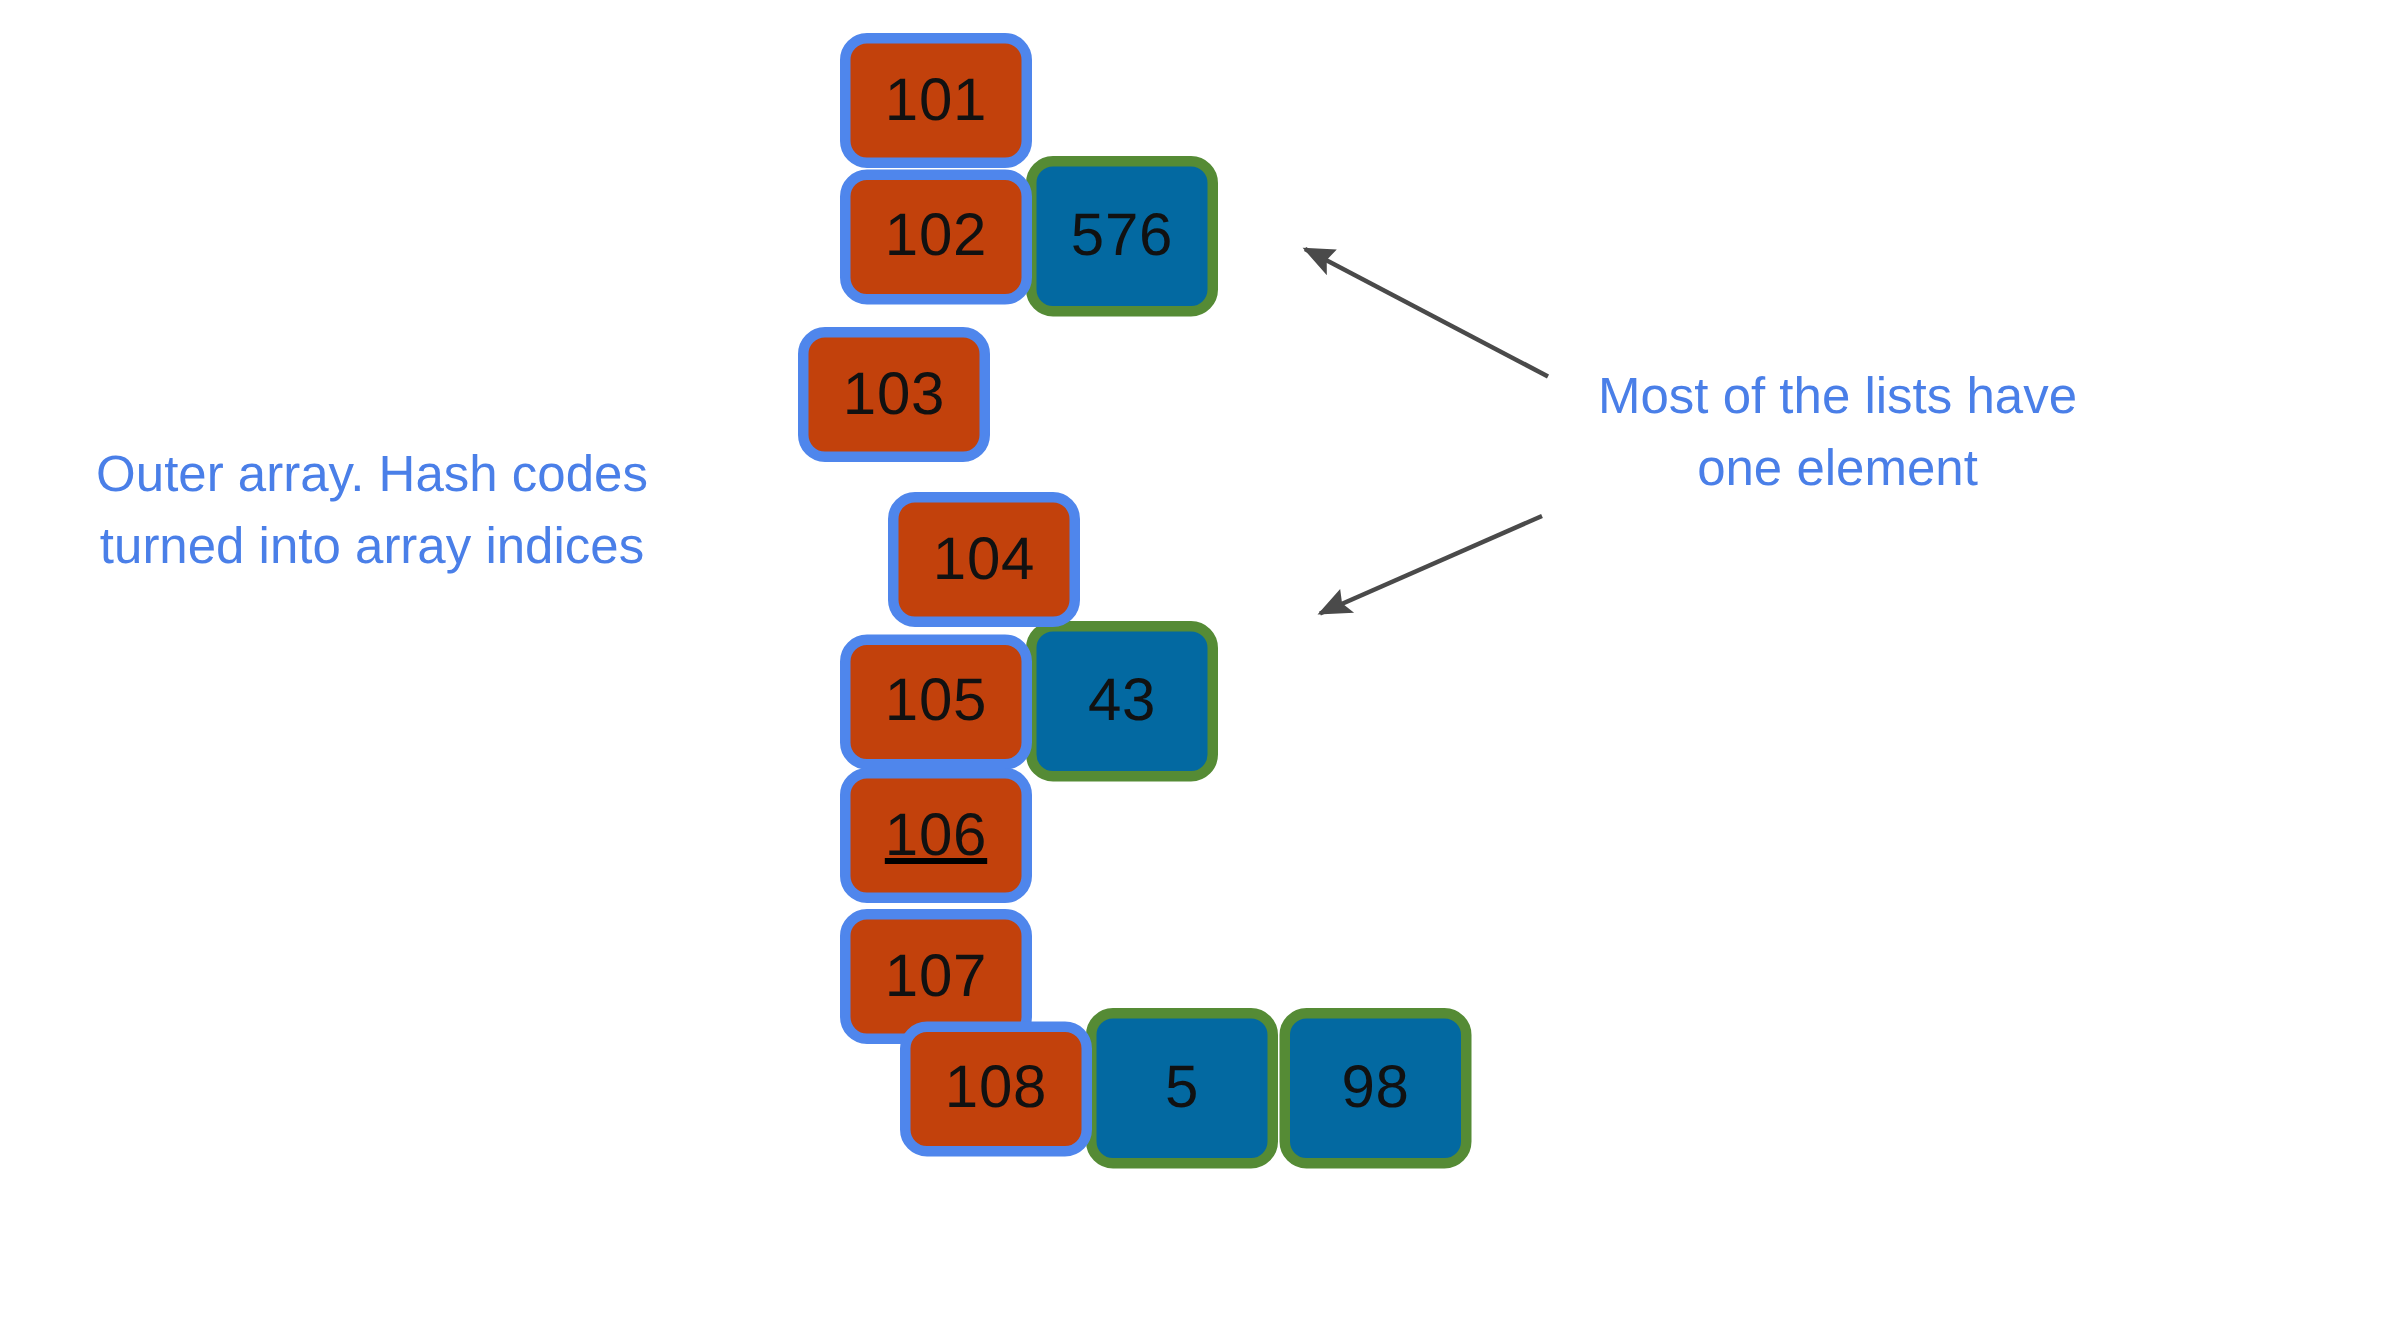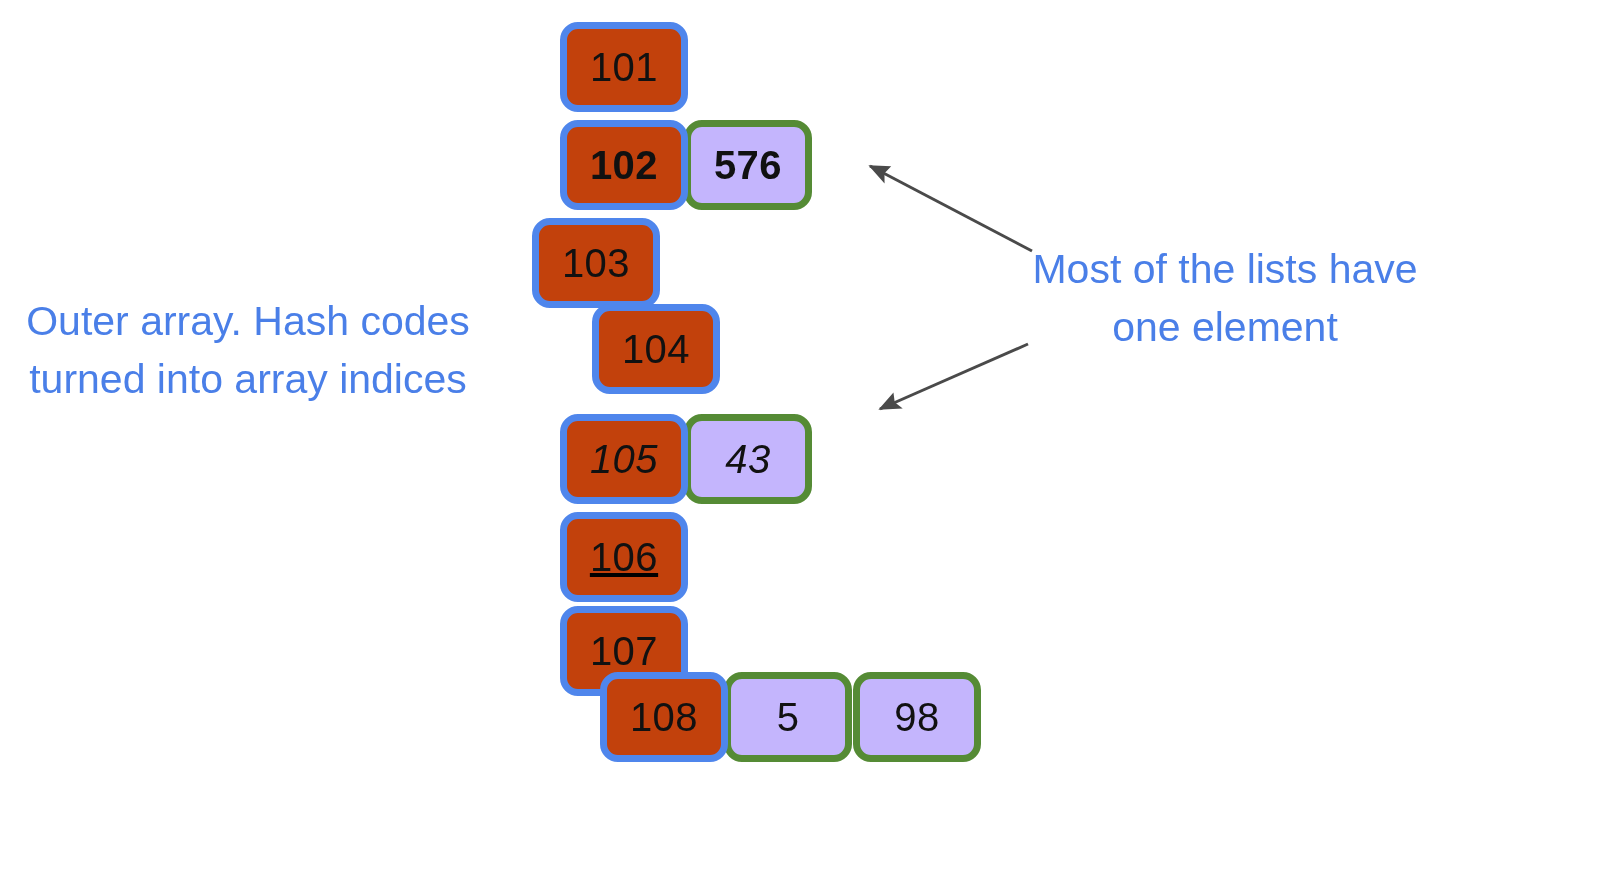--- a/index.html
+++ b/index.html
@@ -34,41 +34,41 @@
     justify-content: center;
     font-size: 40px;
     color: #111111;
     letter-spacing: 0.5px;
     position: relative;
     z-index: 2;
   }
   .node {
     box-sizing: border-box;
     width: 128px;
-    height: 90px;
+    height: 107px;
     border: 7px solid #558b35;
     border-radius: 18px;
-    background: #c4b5fd;
+    background: #0369a1;
     display: flex;
     align-items: center;
     justify-content: center;
     font-size: 40px;
     color: #111111;
     letter-spacing: 0.5px;
     position: relative;
     z-index: 1;
     margin-left: -4px;
   }
   .node + .node { margin-left: 1px; }
 
   
   .annot {
     position: absolute;
     color: #4a7fe8;
-    font-size: 41px;
+    font-size: 34px;
     line-height: 1.42;
     text-align: center;
     white-space: pre-line;
   }
   #annot-outer-array {
     left: 18px;
     top: 292px;
     width: 460px;
   }
   #annot-one-element {
@@ -95,34 +95,34 @@
 </style>
 </head>
 <body>
 
 <div id="canvas">
 
   <div class="row" style="left:560px; top:22px;">
     <div class="bucket">101</div>
   </div>
 
-  <div class="row" style="left:560px; top:120px;font-weight:bold;">
+  <div class="row" style="left:560px; top:104px;">
     <div class="bucket">102</div>
     <div class="node">576</div>
   </div>
 
   <div class="row" style="left:532px; top:218px;">
     <div class="bucket">103</div>
   </div>
 
-  <div class="row" style="left:560px; top:304px;padding-left:32px;">
+  <div class="row" style="left:560px; top:328px;padding-left:32px;">
     <div class="bucket">104</div>
   </div>
 
-  <div class="row" style="left:560px; top:414px;font-style:italic;">
+  <div class="row" style="left:560px; top:414px;">
     <div class="bucket">105</div>
     <div class="node">43</div>
   </div>
 
   <div class="row" style="left:560px; top:512px;text-decoration:underline;">
     <div class="bucket">106</div>
   </div>
 
   <div class="row" style="left:560px; top:606px;">
     <div class="bucket">107</div>

